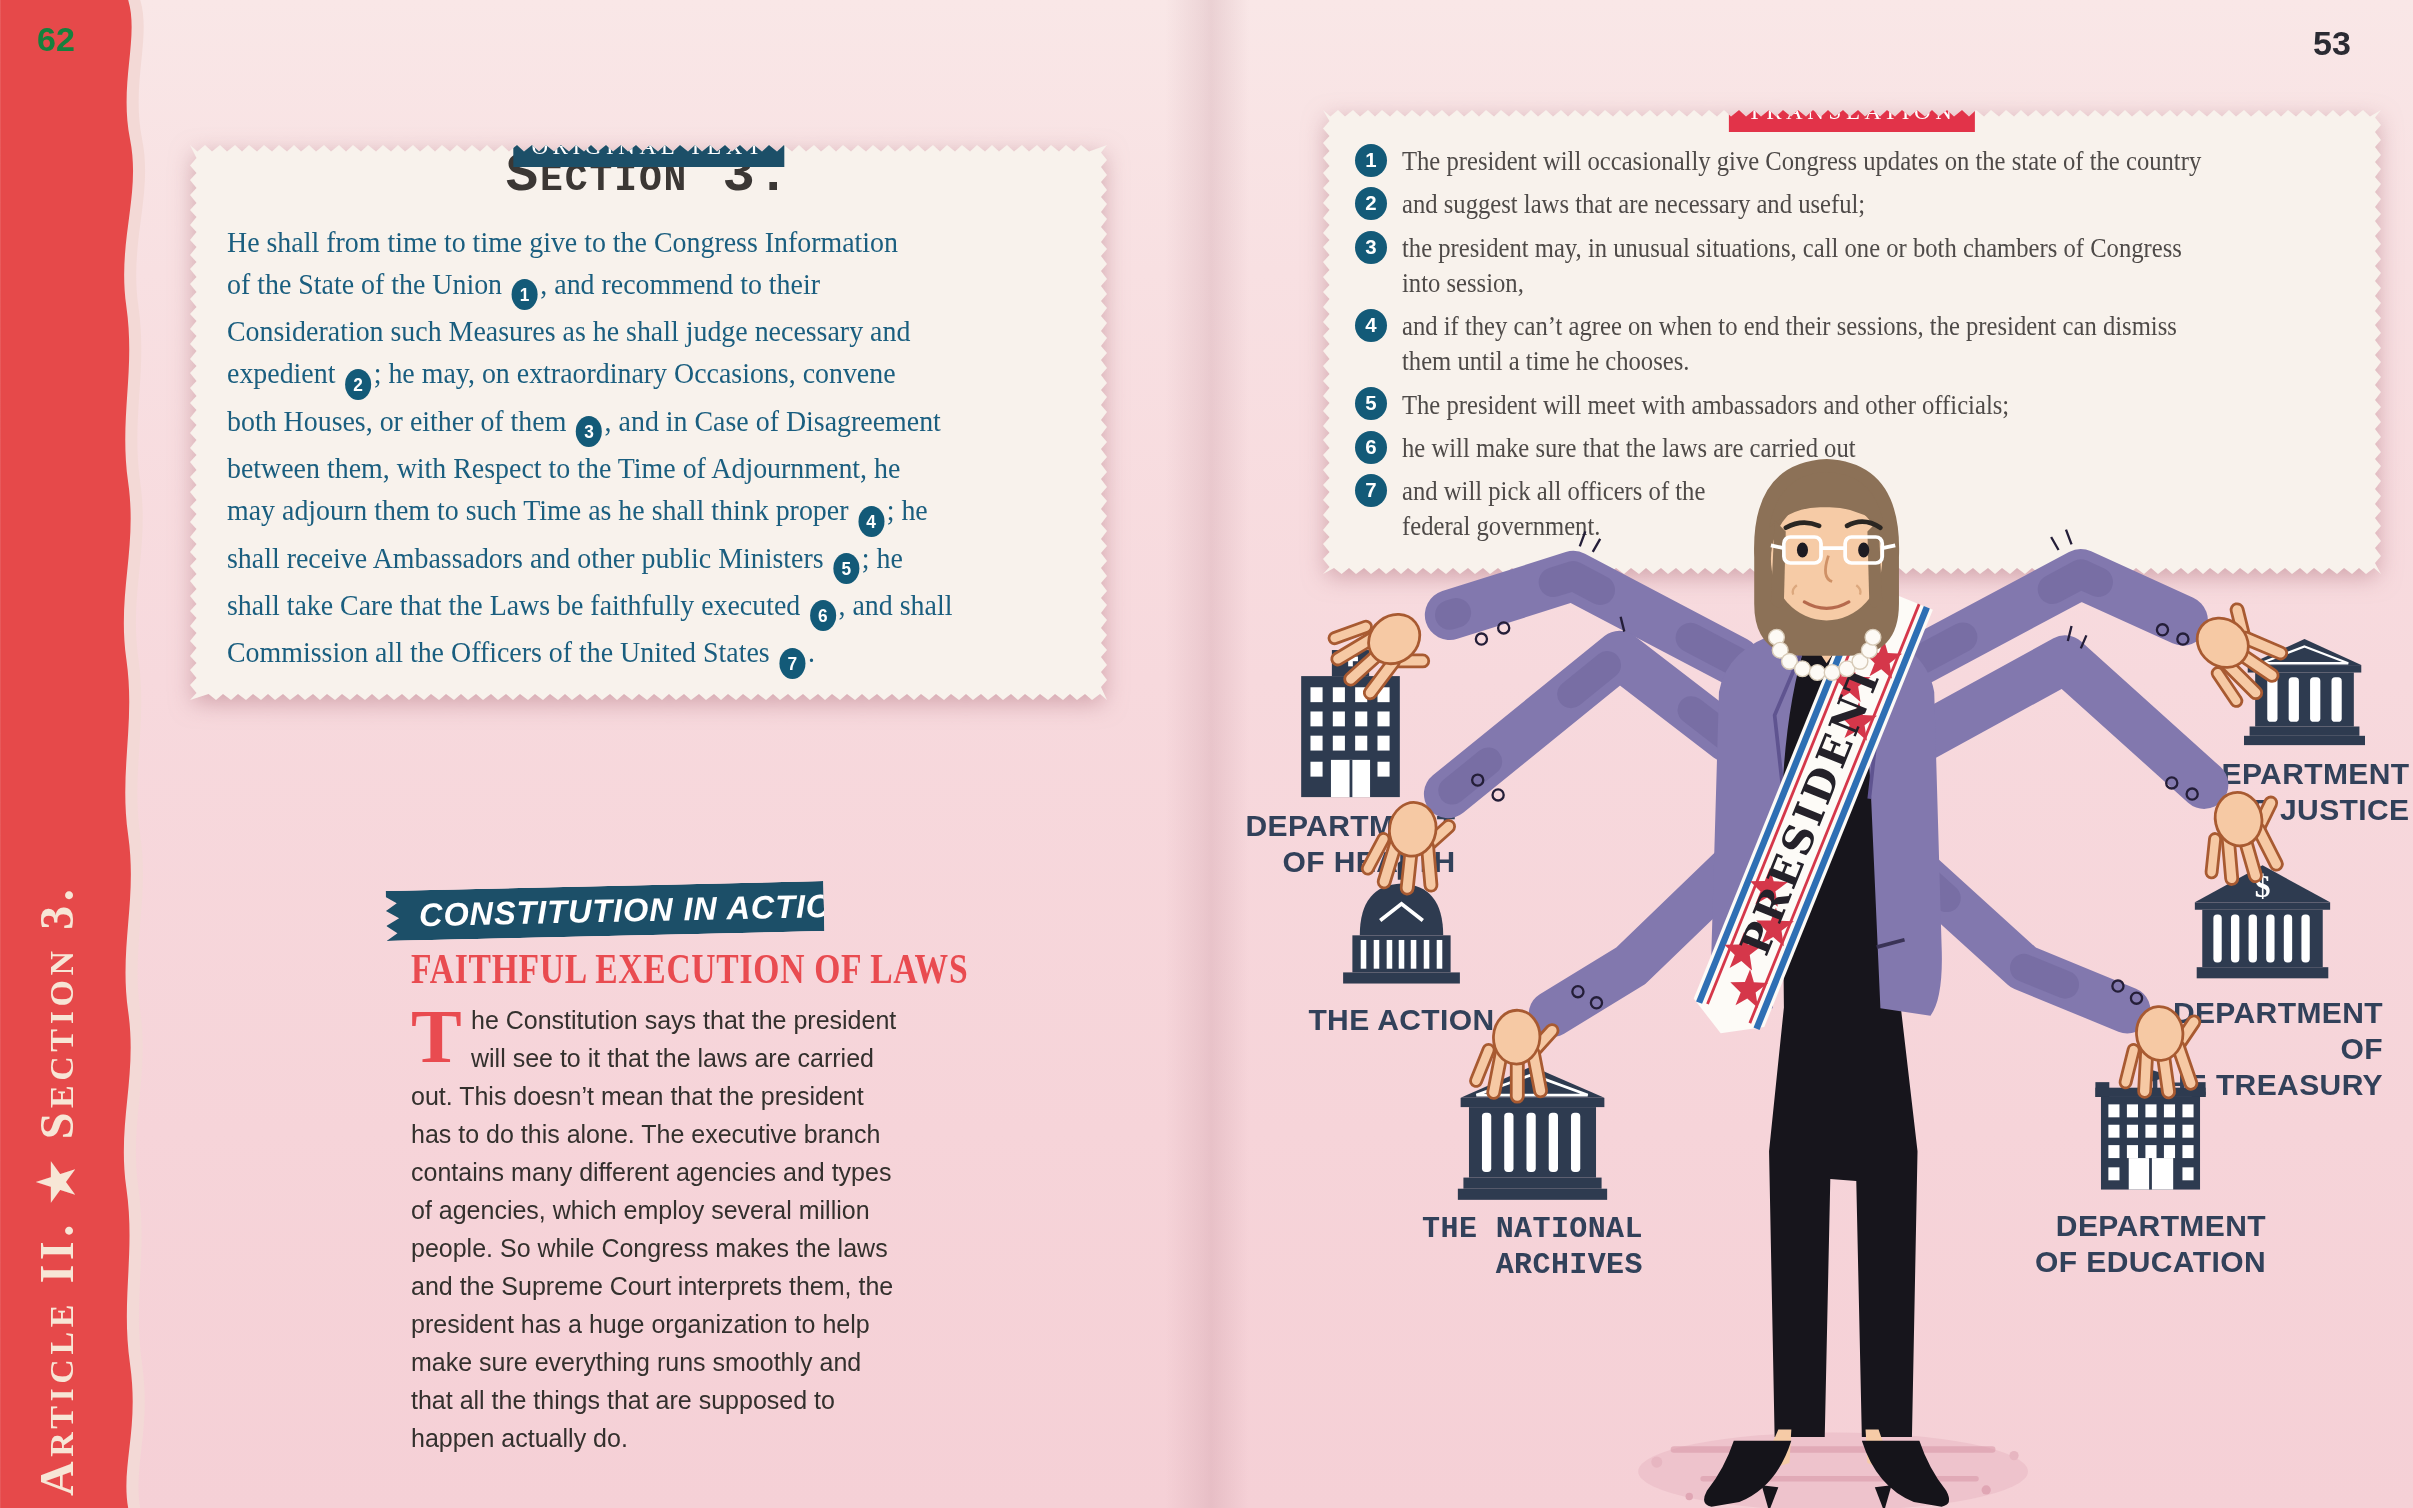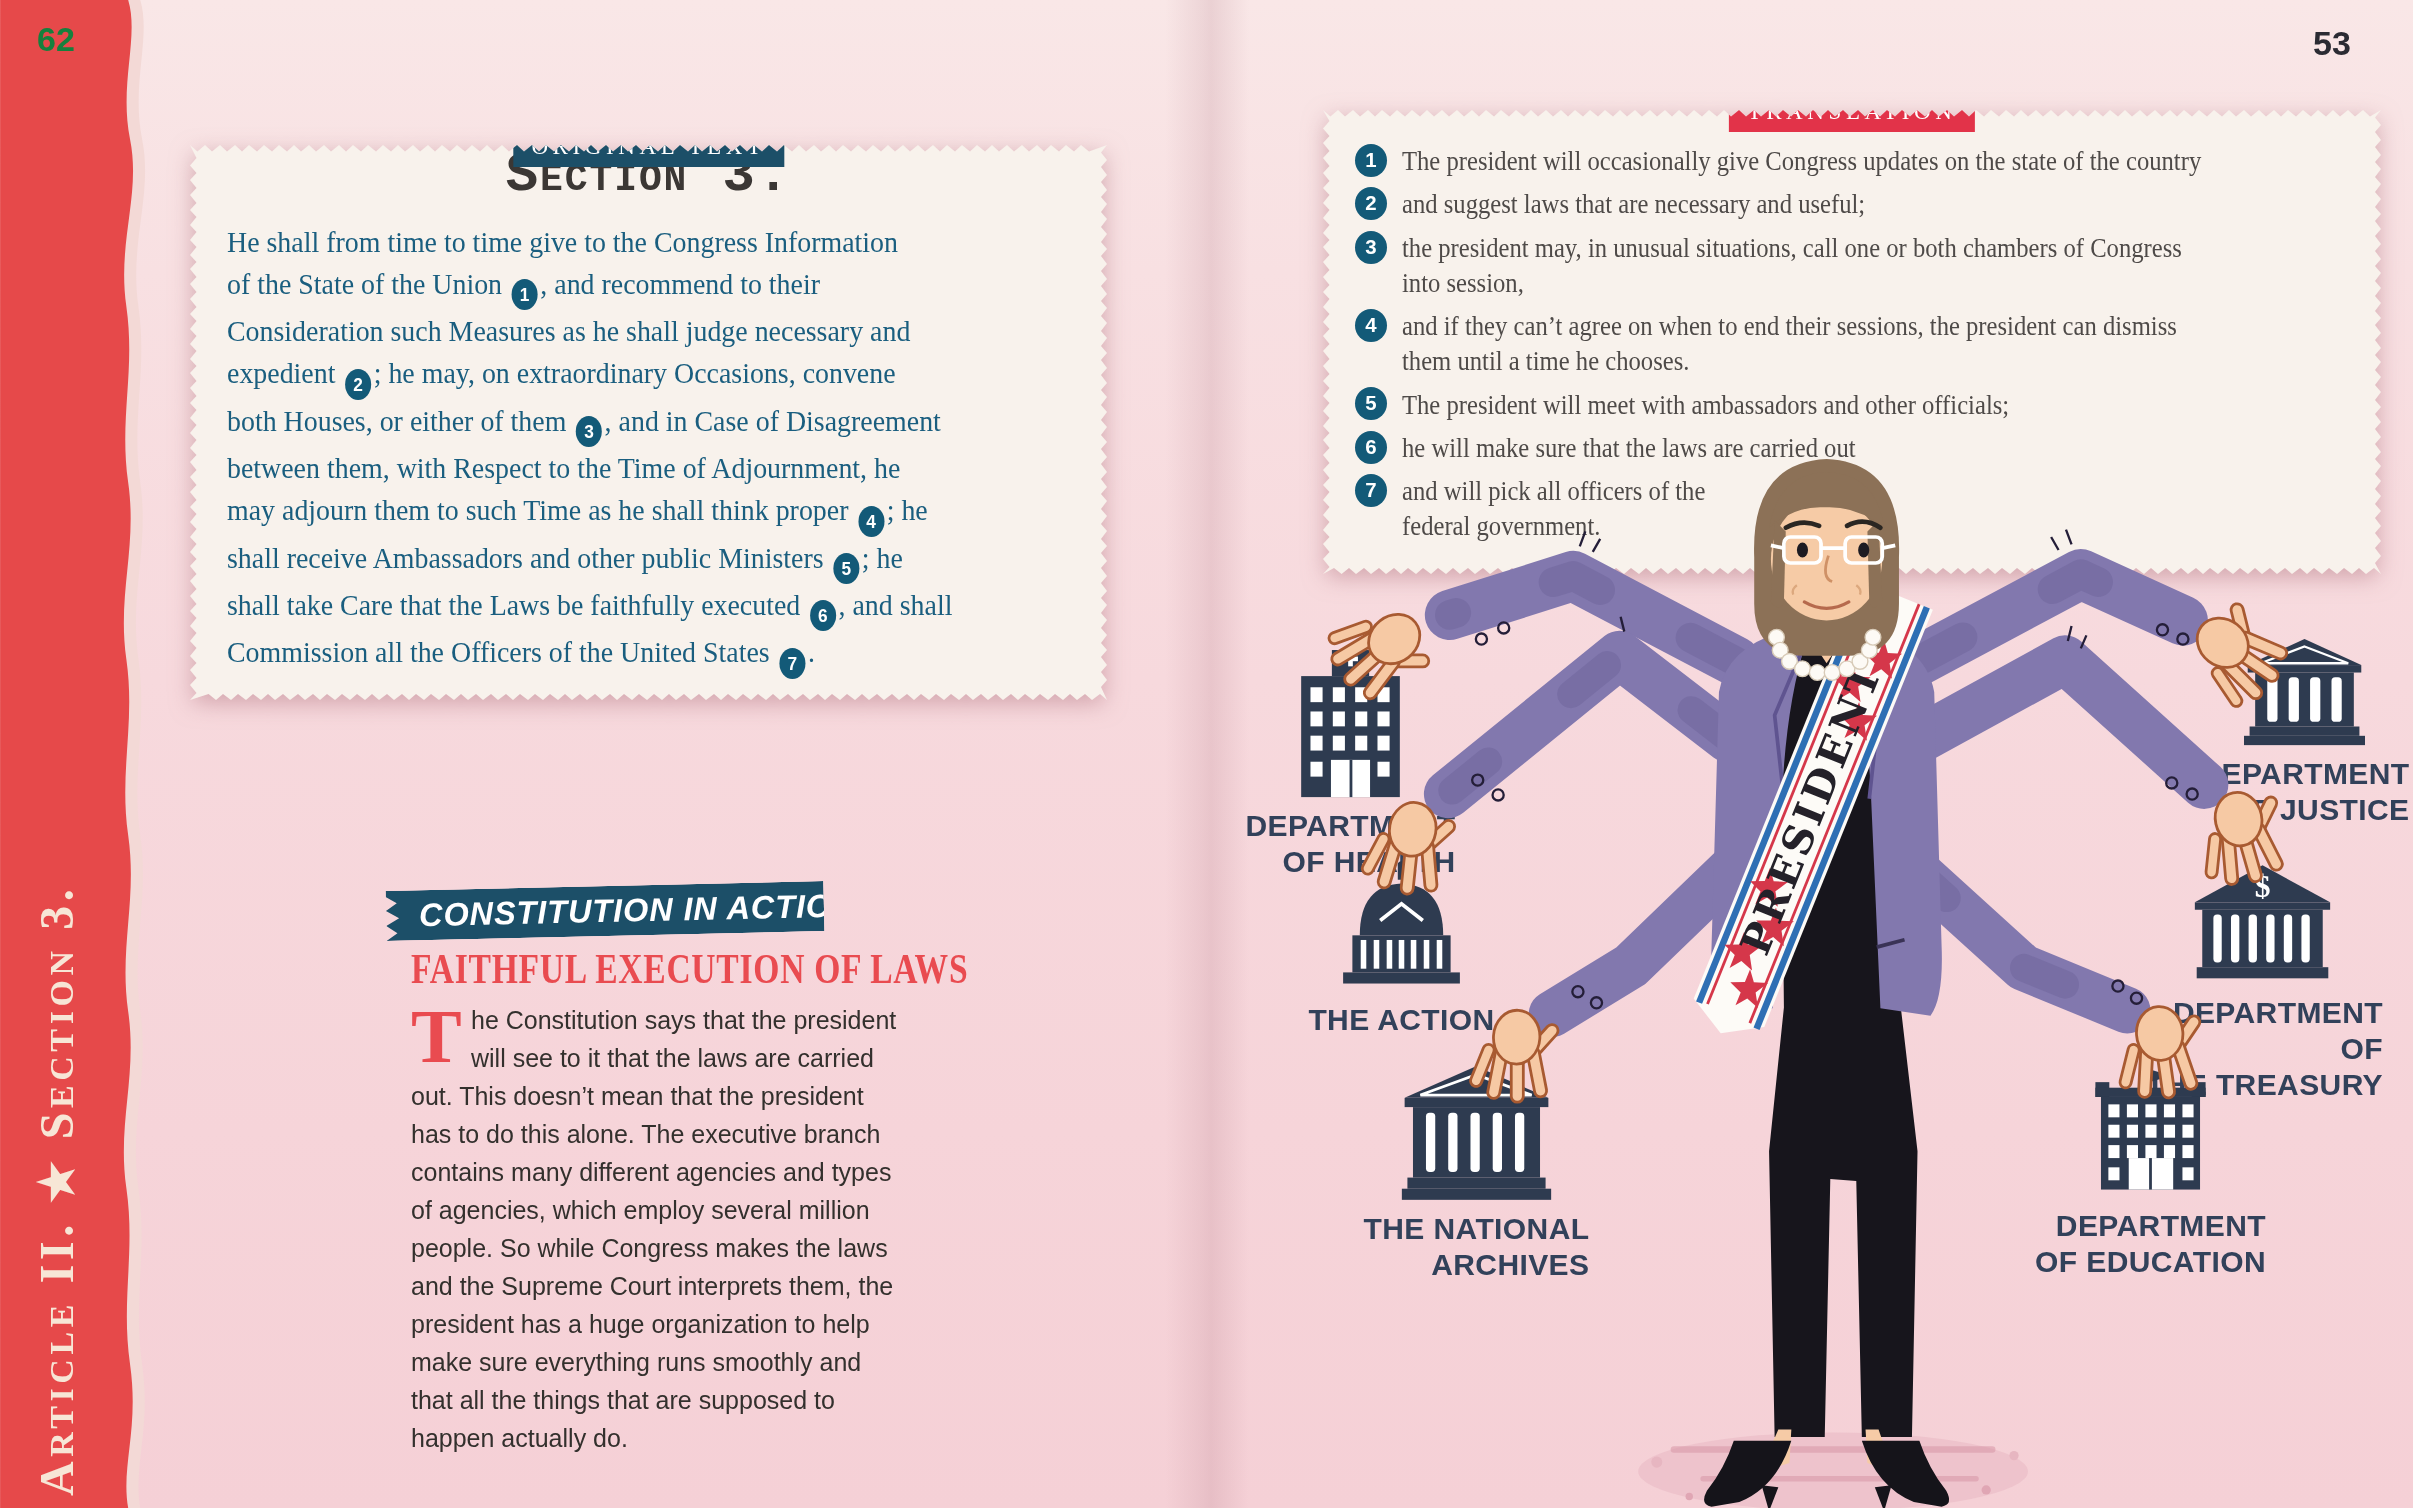--- a/index.html
+++ b/index.html
@@ -212,21 +212,21 @@
         <rect x="72" y="85" width="6" height="31"></rect>
         <rect x="85" y="85" width="6" height="31"></rect>
         <rect x="99" y="85" width="6" height="31"></rect>
         <rect x="113" y="85" width="6" height="31"></rect>
     </g>
     <rect x="12" y="120" width="126" height="12" fill="#2e3b50"></rect>
   </svg>
   <div class="dept-label">THE ACTION</div>
 </div>
 
-<div class="dept" style="left:1356px;top:1066px;">
+<div class="dept" style="left:1412px;top:1066px;font-family:Liberation Mono, monospace;">
   <svg width="153" height="136" viewBox="0 0 165 146">
     <polygon points="82,0 160,34 5,34" fill="#2e3b50"></polygon>
     <polygon points="82,9 142,31 22,31" fill="none" stroke="#fff" stroke-width="3"></polygon>
     <rect x="5" y="34" width="155" height="10" fill="#2e3b50"></rect>
     <rect x="14" y="44" width="137" height="76" fill="#2e3b50"></rect>
     <g fill="#fff">
       <rect x="28" y="50" width="10" height="64" rx="4"></rect>
         <rect x="52" y="50" width="10" height="64" rx="4"></rect>
         <rect x="76" y="50" width="10" height="64" rx="4"></rect>
         <rect x="100" y="50" width="10" height="64" rx="4"></rect>

